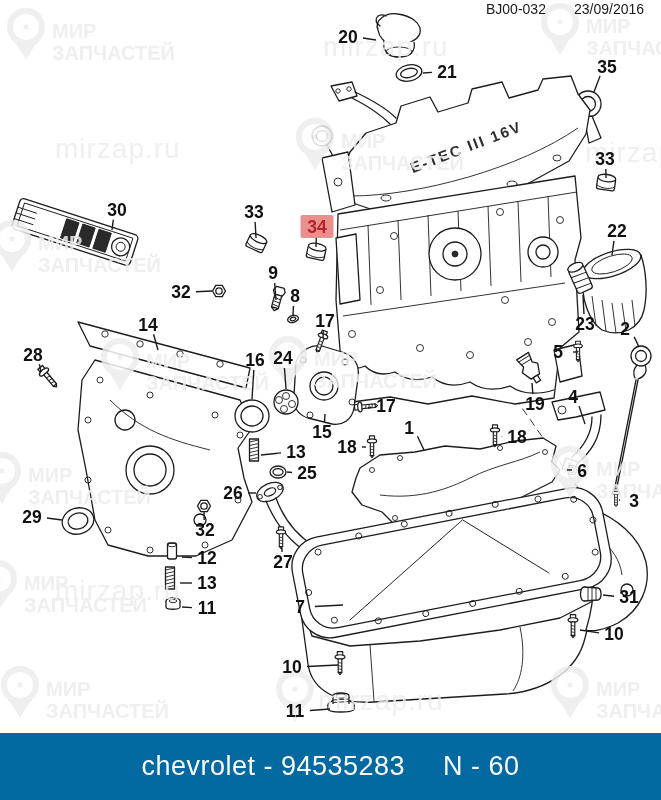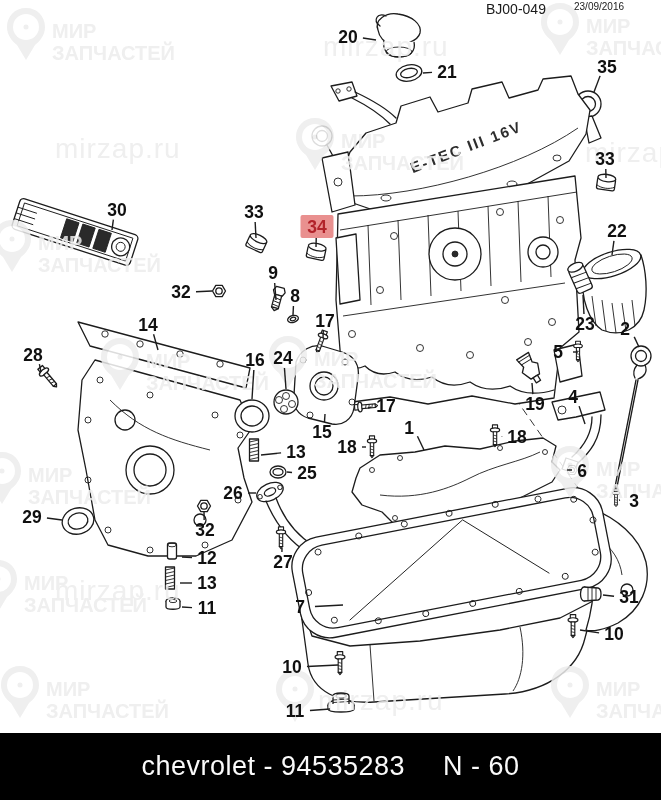--- a/index.html
+++ b/index.html
@@ -1,41 +1,41 @@
 <!DOCTYPE html>
 <html><head>
 <meta charset="utf-8">
 <style>
   html,body{margin:0;padding:0;background:#fff;}
   #page{position:relative;width:661px;height:800px;background:#ffffff;overflow:hidden;
         font-family:"Liberation Sans", sans-serif;}
   #header{position:absolute;top:0;left:0;width:100%;height:18px;z-index:5;}
   #doc-code{position:absolute;left:486px;top:1px;font-size:14px;color:#1a1a1a;}
-  #doc-date{position:absolute;left:574px;top:1px;font-size:10px;color:#1a1a1a;}
+  #doc-date{position:absolute;left:574px;top:1px;font-size:14px;color:#1a1a1a;}
   #diagram-svg{position:absolute;top:0;left:0;z-index:2;}
-  #footer{position:absolute;left:0;top:733px;width:661px;height:67px;background:#000000;
+  #footer{position:absolute;left:0;top:733px;width:661px;height:67px;background:#0369a1;
           display:flex;align-items:center;justify-content:center;gap:38px;z-index:6;overflow:hidden;}
   #footer .ft{color:#fafafa;font-size:27px;letter-spacing:0.5px;white-space:pre;}
   
   .ln{fill:none;stroke:#1c1c1c;stroke-width:1.3;stroke-linejoin:round;stroke-linecap:round;}
   .lnf{fill:#ffffff;stroke:#1c1c1c;stroke-width:1.3;stroke-linejoin:round;}
   .lnt{fill:none;stroke:#1c1c1c;stroke-width:0.9;}
   .dk{fill:#2a2a2a;stroke:#1c1c1c;stroke-width:0.8;}
   .wm-text{font-weight:bold;font-size:20px;}
   .wm-site{font-size:28px;letter-spacing:1px;}
   .co-text{font-weight:bold;font-size:17.5px;}
   .cover-label{font-weight:bold;font-size:15px;letter-spacing:2px;fill:#2d2d2d;}
 </style>
 </head>
 <body>
 
 <div id="page">
 
   <div id="header">
-    <span id="doc-code">BJ00-049</span>
+    <span id="doc-code">BJ00-032</span>
     <span id="doc-date">23/09/2016</span>
   </div>
 
   <svg id="diagram-svg" width="661" height="735" viewBox="0 0 661 735">
     <defs>
       <g id="wm-pin">
         <path d="M20,0 C9,0 1,8 1,19 C1,27 6,33 11,37 L20,52 L29,37 C34,33 39,27 39,19 C39,8 31,0 20,0 Z"></path>
         <circle cx="20" cy="19" r="13" fill="#ffffff"></circle>
         <circle cx="20" cy="19" r="8" fill="none" stroke-width="5" stroke-dasharray="6 4" class="wm-ring"></circle>
         <circle cx="20" cy="19" r="2.5"></circle>

